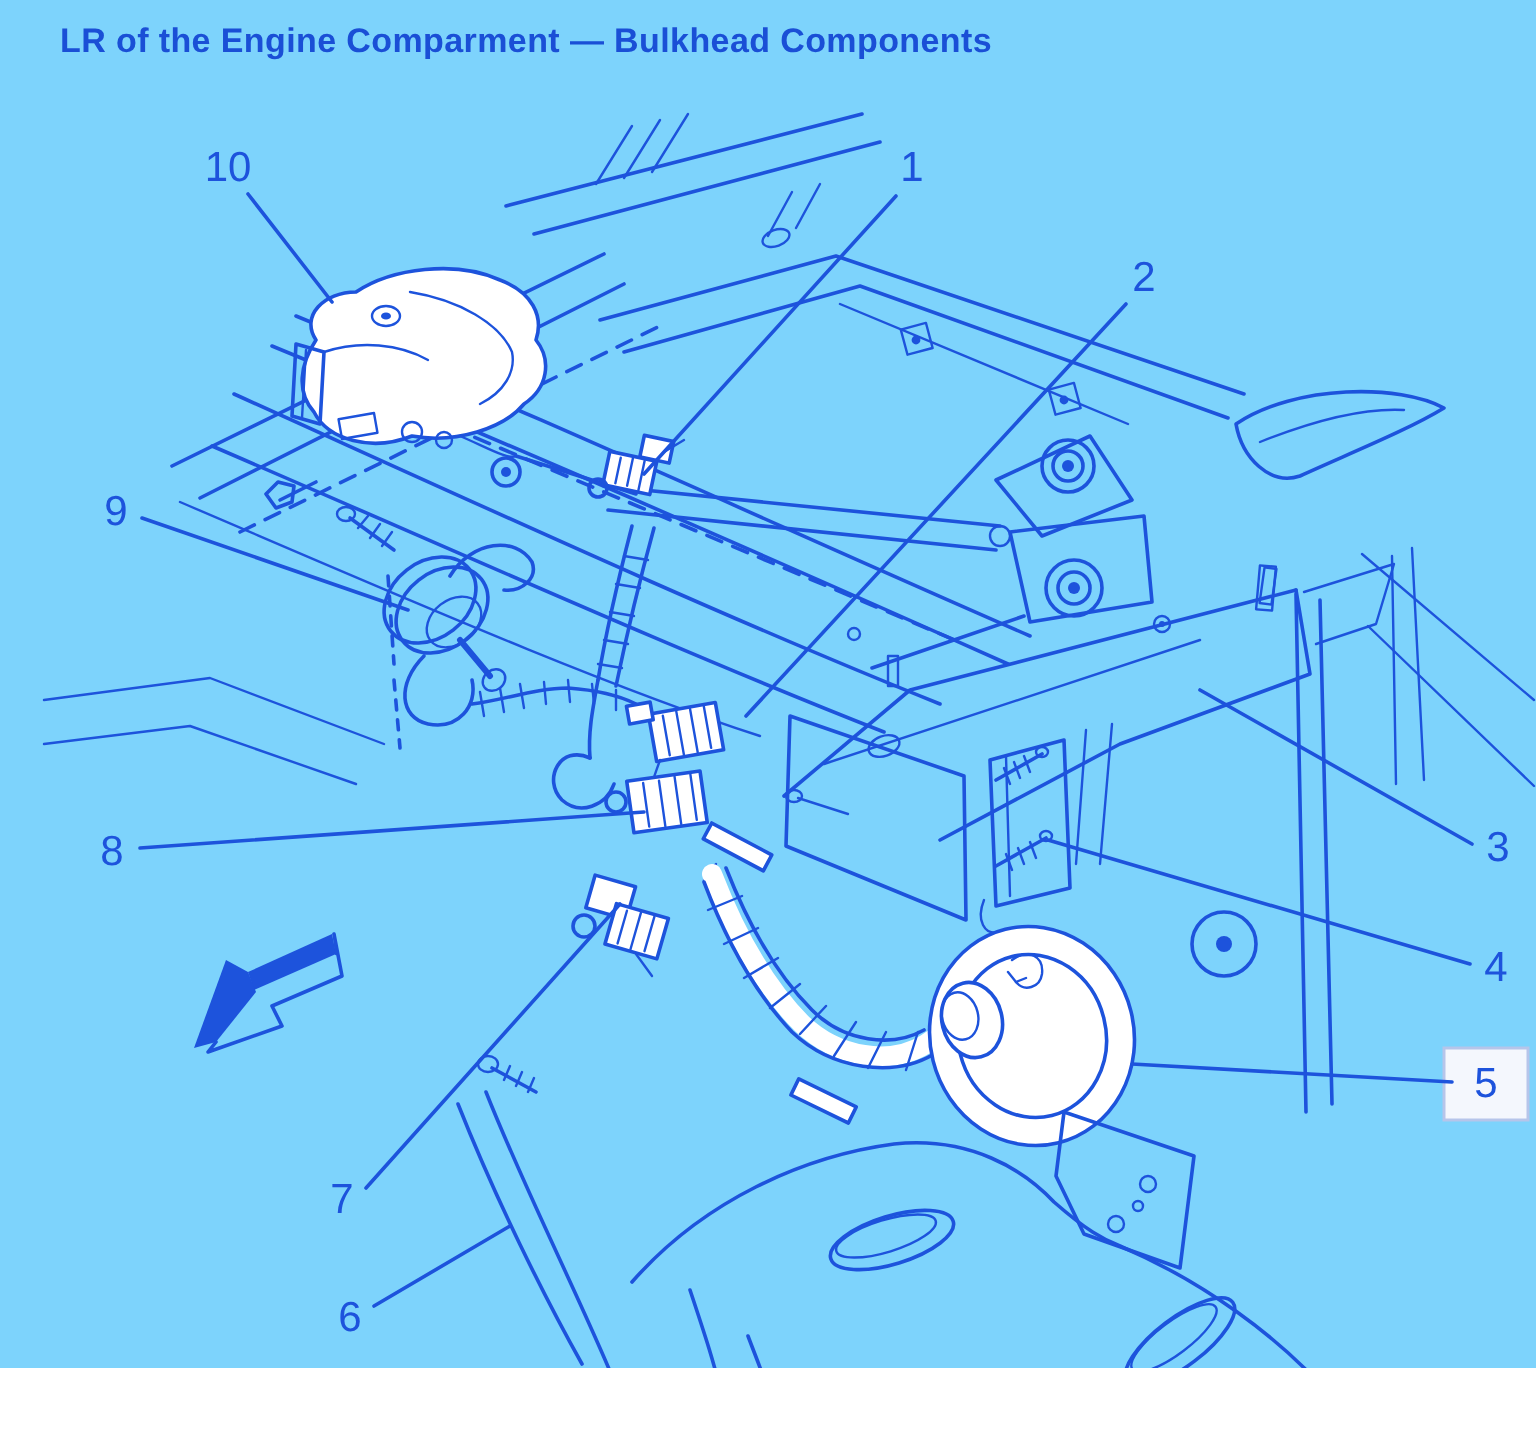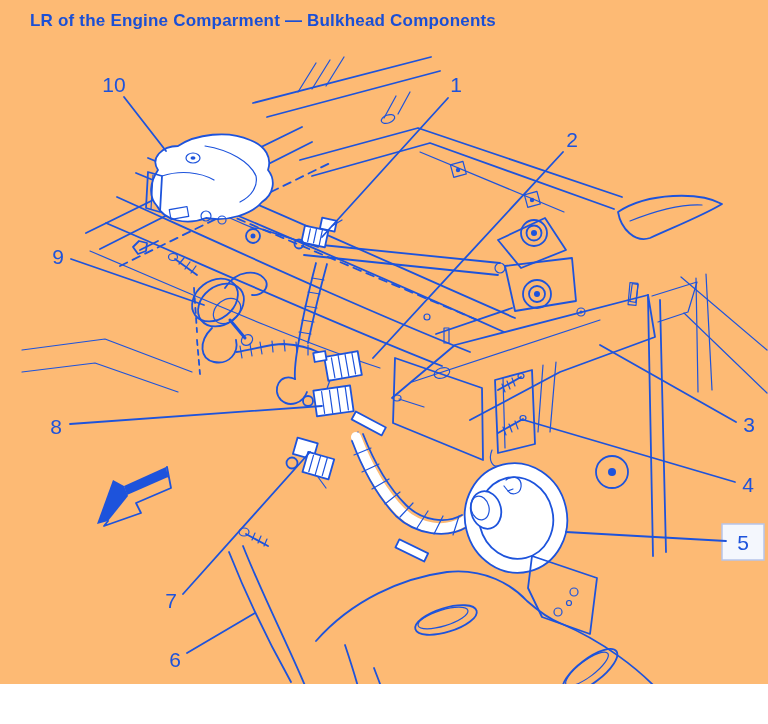--- a/index.html
+++ b/index.html
@@ -1,16 +1,16 @@
 <!DOCTYPE html>
 <html style="--line-color: #1d53dc; --title-color: #1a4fd6;"><head>
 <meta charset="utf-8">
 <style>
   html,body{margin:0;padding:0;background:#ffffff;}
-  .stage{position:relative;width:768px;height:684px;background:#fdba74;overflow:hidden;
+  .stage{position:relative;width:768px;height:684px;background:#7dd3fc;overflow:hidden;
          font-family:"Liberation Sans", sans-serif;}
   .title{position:absolute;left:30px;top:11px;font-size:17px;font-weight:bold;
          color:var(--title-color,#1a4fd6);letter-spacing:0.2px;white-space:nowrap;}
   svg.art{position:absolute;left:0;top:0;width:768px;height:724px;color:var(--line-color,#1d53dc);}
   svg.art *{vector-effect:none;}
   .ln{stroke:currentColor;fill:none;stroke-width:1.8;stroke-linecap:round;stroke-linejoin:round;}
   .thin{stroke-width:1.2;}
   .thick{stroke-width:3;}
   .dash{stroke-dasharray:8 6;}
   .dash2{stroke-dasharray:5 5;}

